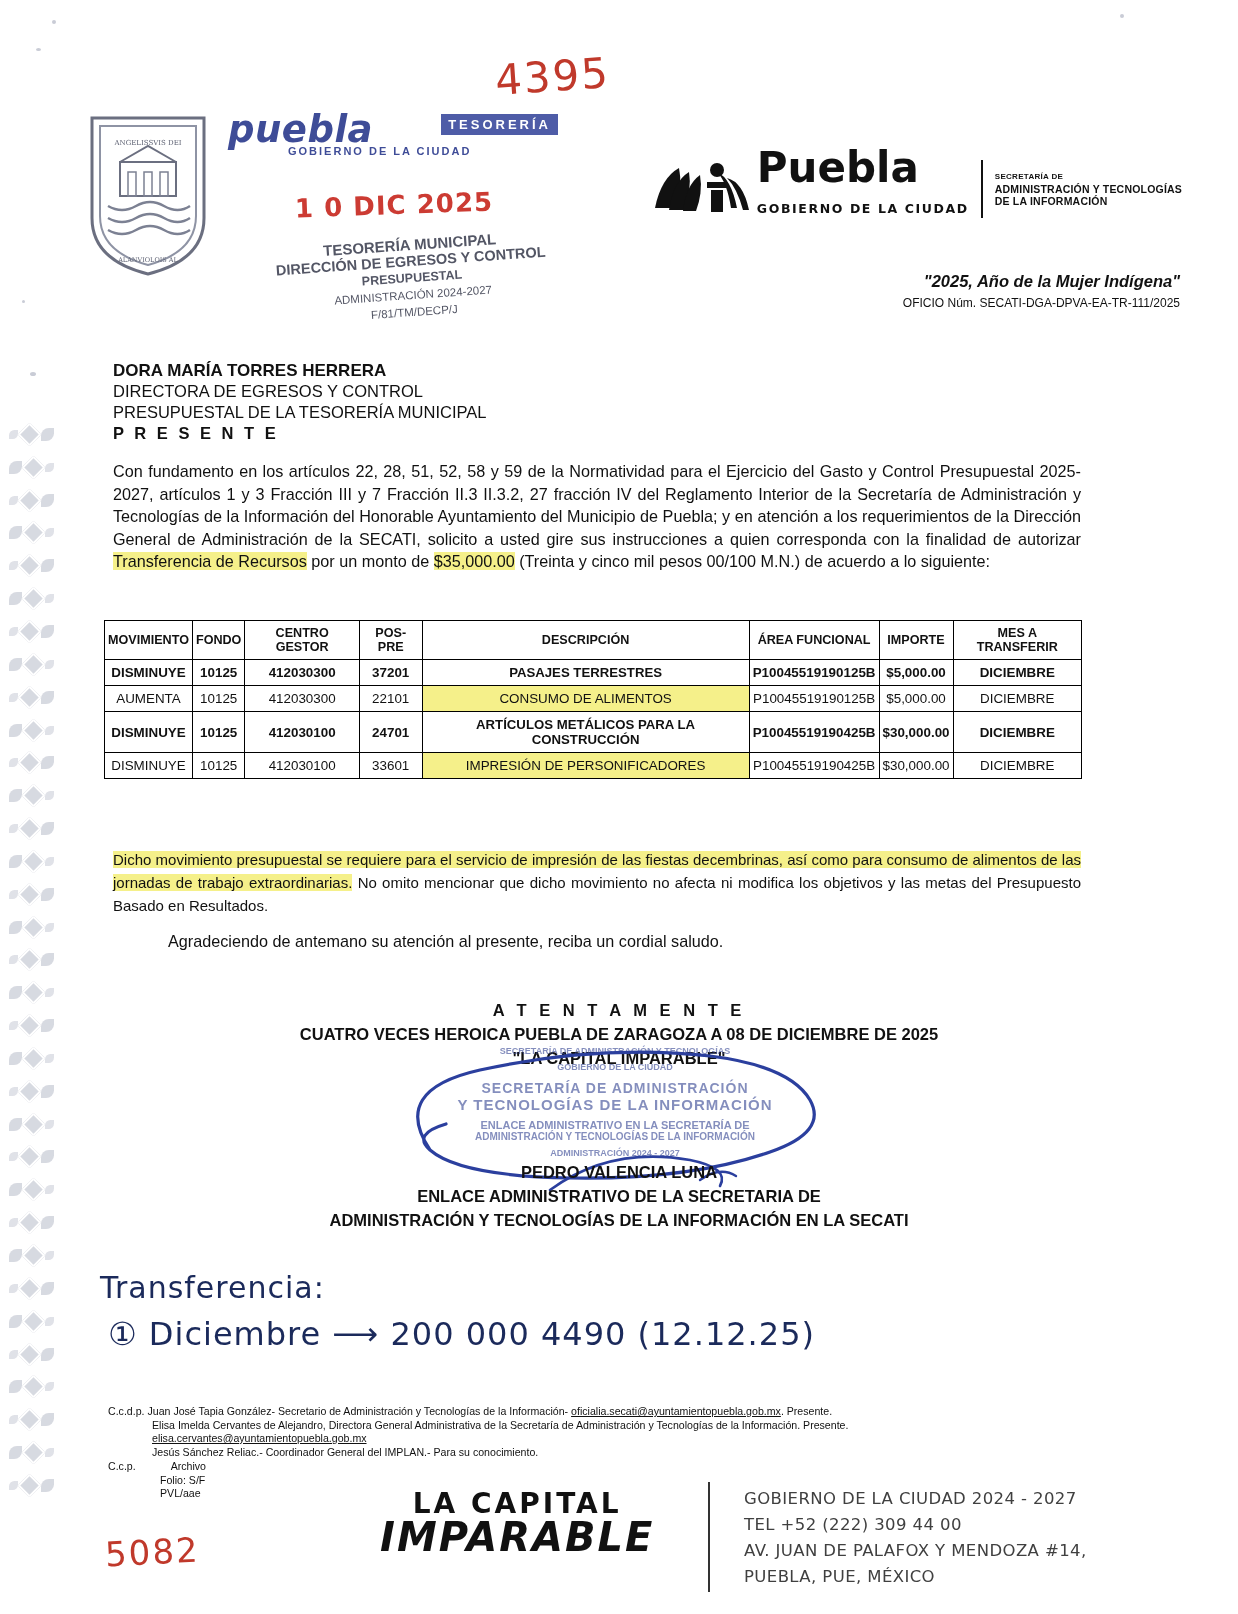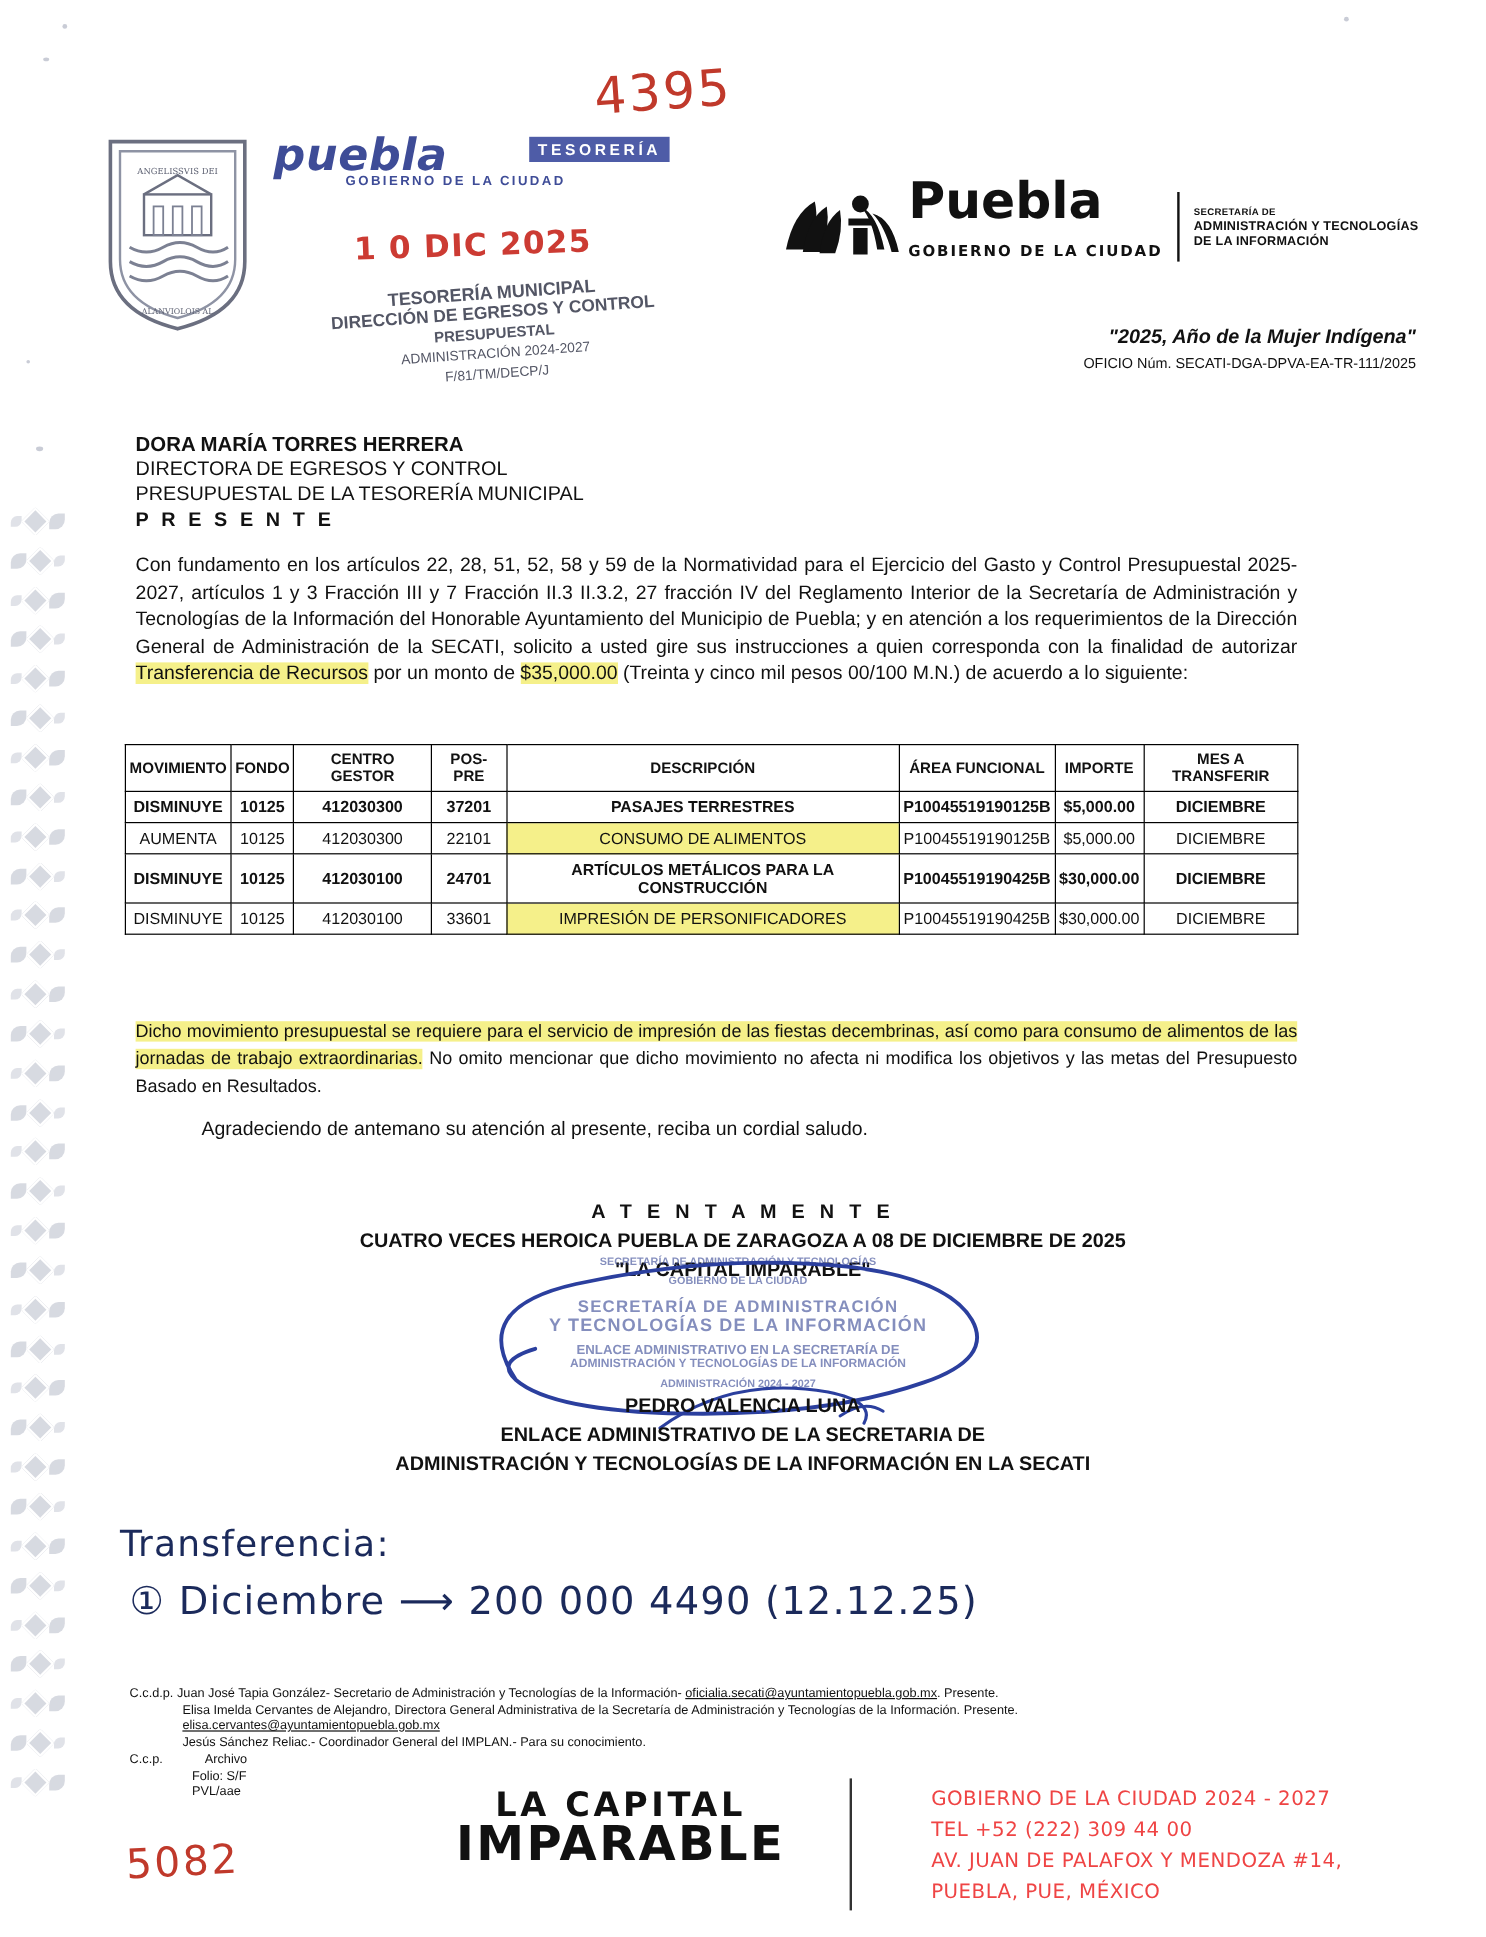--- a/index.html
+++ b/index.html
@@ -320,34 +320,35 @@
   .footer-logo .l1 {
     font-size: 28px;
     letter-spacing: 3px;
     font-weight: bold;
   }
   .footer-logo .l2 {
     font-size: 40px;
     letter-spacing: 2px;
     font-weight: bold;
     margin-top: -6px;
+    font-style: italic;
   }
   .footer-sep {
     position: absolute;
     left: 708px; top: 1482px;
     width: 2px; height: 110px;
     background: #333;
   }
   .footer-addr {
     position: absolute;
-    left: 776px; top: 1486px;
+    left: 744px; top: 1486px;
     font-family: "DejaVu Sans", sans-serif;
     font-size: 16.5px;
     line-height: 26px;
-    color: #ef4444;
+    color: #404040;
     letter-spacing: .4px;
   }
   .specks span {
     position: absolute;
     background: #c9ccd6;
     border-radius: 50%;
   }
 </style>
 </head>
 <body>

